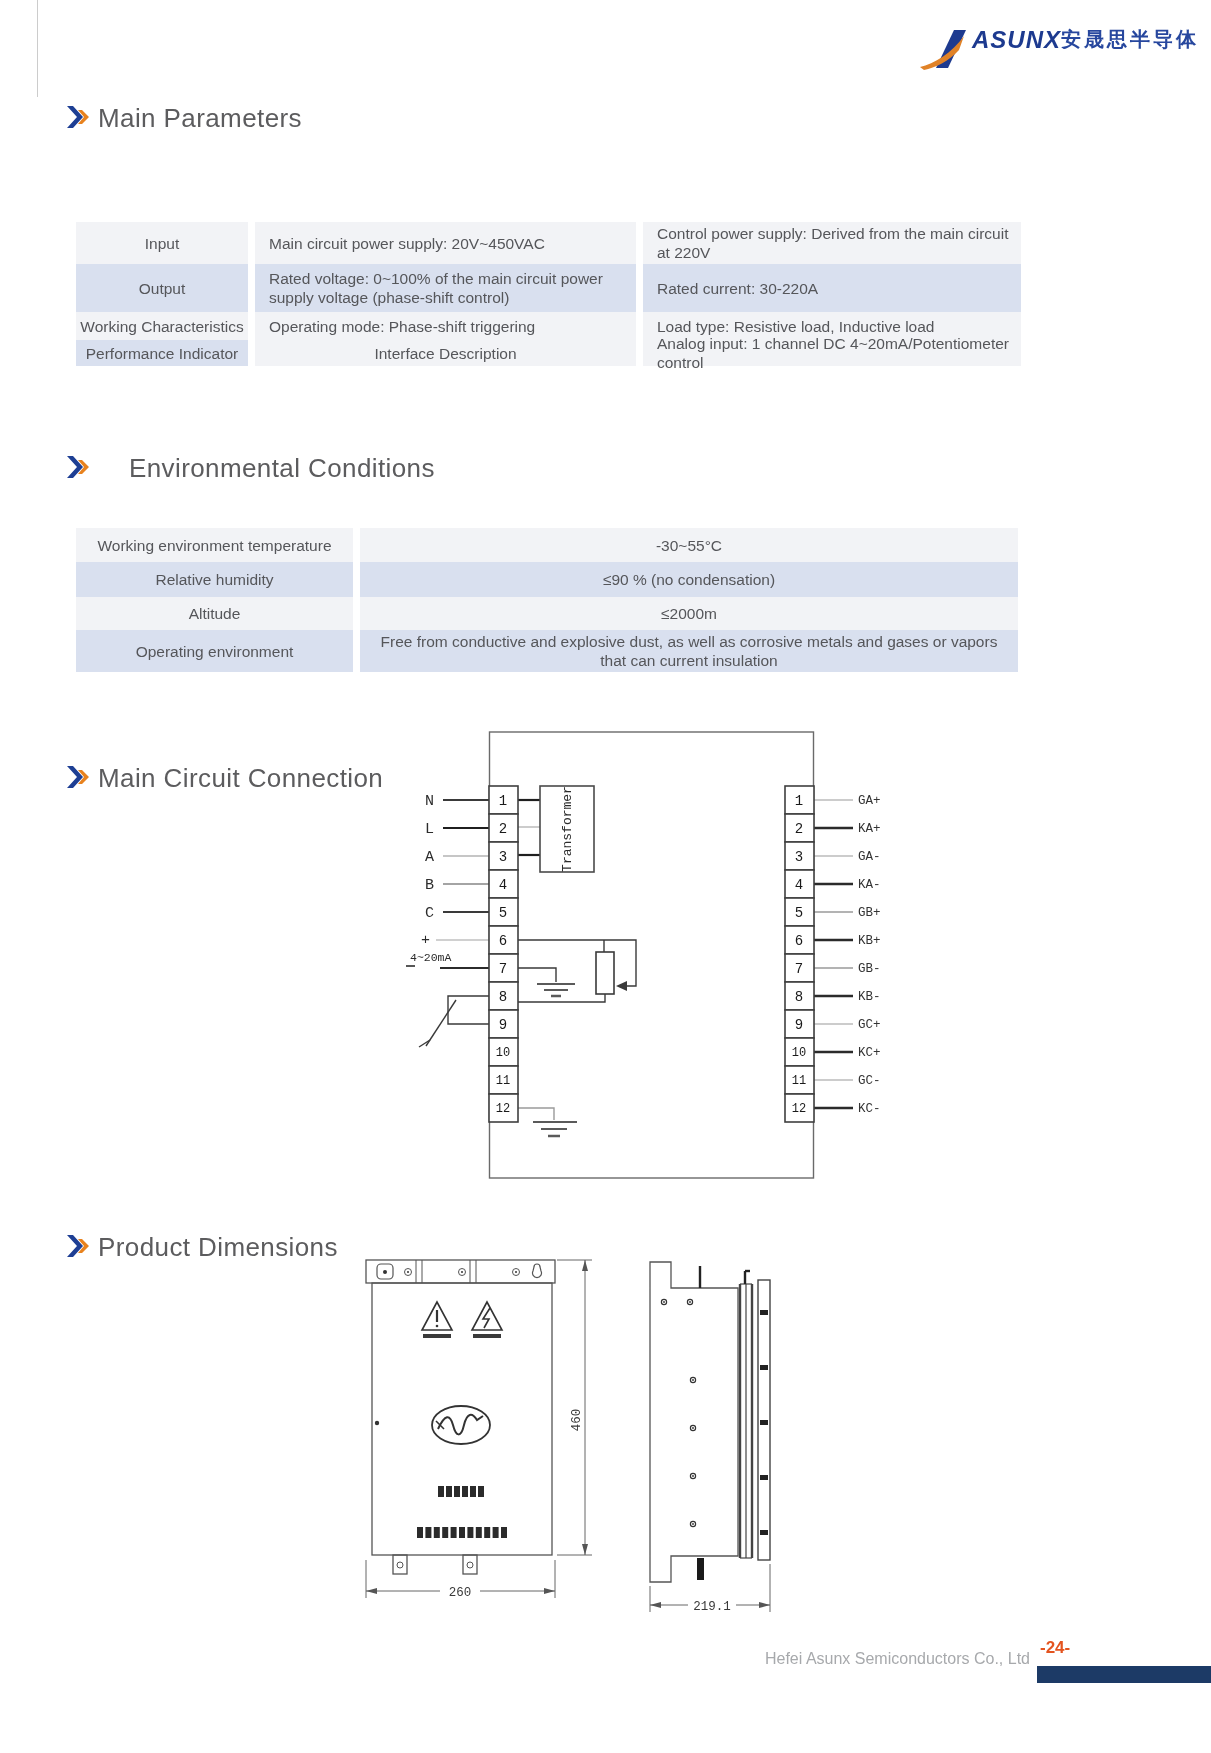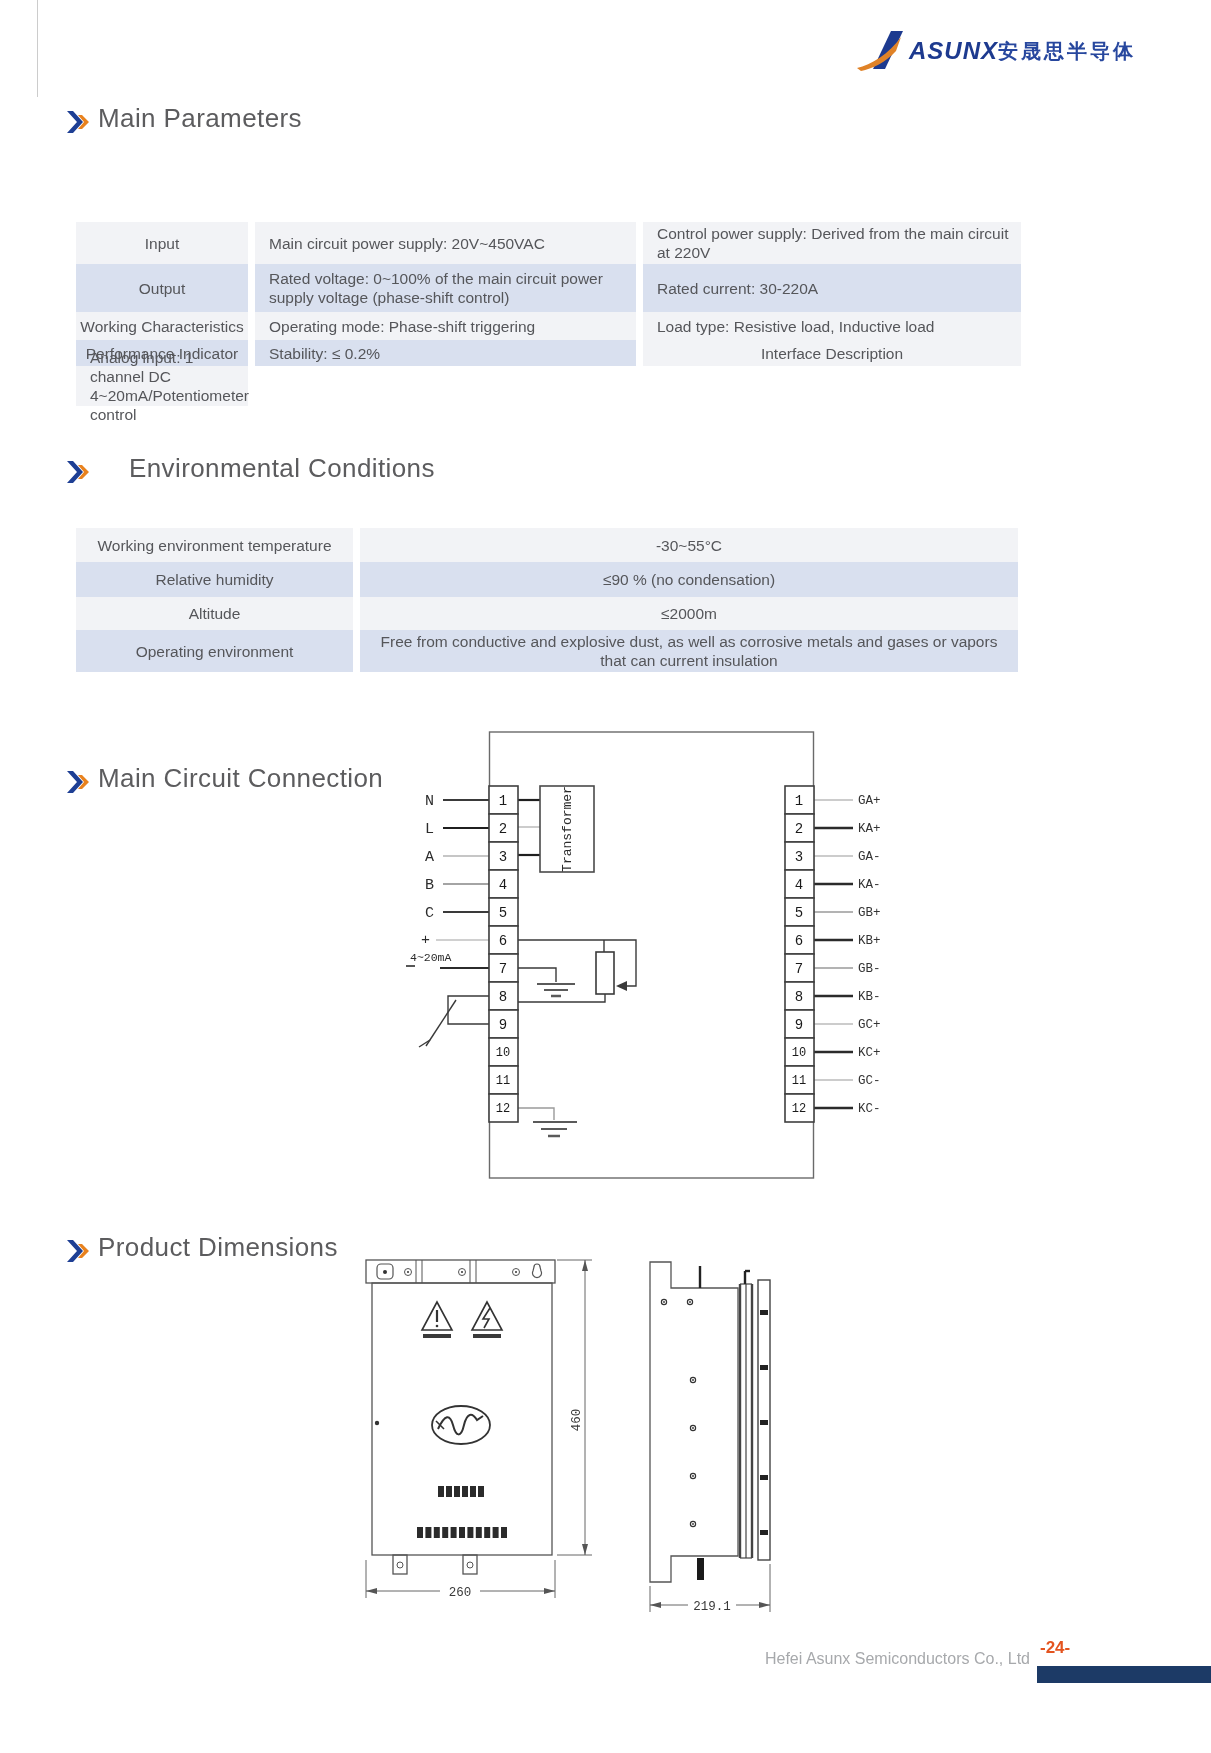--- a/index.html
+++ b/index.html
@@ -1,41 +1,41 @@
 <!DOCTYPE html>
 <html><head>
 <meta charset="utf-8">
 <style>
   html,body{margin:0;padding:0;background:#e8e8e8;}
   #page{position:relative;width:1211px;height:1753px;background:#ffffff;margin:0 auto;
         font-family:"Liberation Sans",sans-serif;color:#58595b;overflow:hidden;}
   .abs{position:absolute;}
 
   
-  .sec-head{position:absolute;display:flex;align-items:flex-end;gap:7px;
+  .sec-head{position:absolute;display:flex;align-items:flex-start;gap:7px;
             font-size:26px;color:#5c5c5e;letter-spacing:0.4px;font-weight:400;}
   .sec-head .chev{flex:0 0 auto;margin-top:2px;}
 
   
   .grid{position:absolute;display:grid;column-gap:7px;font-size:15.5px;color:#55565a;margin-left:8px;}
   .cell{display:flex;align-items:center;line-height:19px;}
   .cell.lab{justify-content:center;text-align:center;}
   .cell.val{padding-left:14px;padding-right:10px;}
   .cell.cen{justify-content:center;text-align:center;padding:0 20px;}
   .bg-g{background:#f2f3f6;}
   .bg-b{background:#d9e0ef;}
   .bg-w{background:#ffffff;}
 
   #mp-table{left:68px;top:222px;grid-template-columns:172px 381px 378px;
             grid-template-rows:42px 48px 28px 26px 40px;}
   #ec-table{left:68px;top:528px;grid-template-columns:277px 658px;
             grid-template-rows:34px 35px 33px 42px;}
 
   
-  #logo{position:absolute;left:855px;top:26px;height:50px;display:flex;align-items:center;}
+  #logo{position:absolute;left:918px;top:26px;height:50px;display:flex;}
   #logo .sunx{font-style:italic;font-weight:bold;font-size:24px;color:#1d3a8f;
               letter-spacing:1px;margin-left:2px;}
   #logo .cn{font-weight:bold;font-size:20px;color:#27479e;letter-spacing:3px;
             font-family:"Liberation Sans",sans-serif;}
 
   
   #footer-company{position:absolute;left:690px;top:1650px;width:340px;text-align:right;
                   font-size:16px;color:#a7a9ac;}
   #footer-page{position:absolute;left:1040px;top:1638px;font-size:17px;font-weight:bold;color:#e4541f;}
   #footer-bar{position:absolute;left:1037px;top:1666px;width:174px;height:17px;background:#1c3a66;}
@@ -76,21 +76,20 @@
 
     <div class="cell lab bg-b">Output</div>
     <div class="cell val bg-b">Rated voltage: 0~100% of the main circuit power supply voltage (phase-shift control)</div>
     <div class="cell val bg-b">Rated current: 30-220A</div>
 
     <div class="cell lab bg-g">Working Characteristics</div>
     <div class="cell val bg-g">Operating mode: Phase-shift triggering</div>
     <div class="cell val bg-g">Load type: Resistive load, Inductive load</div>
 
     <div class="cell lab bg-b">Performance Indicator</div>
-    <div class="cell val bg-b">Stability: ≤ 0.2%</div>
 
     <div class="cell lab bg-g">Interface Description</div>
     <div class="cell val bg-g">Analog input: 1 channel DC 4~20mA/Potentiometer control</div>
     <div class="cell val bg-w"></div>
   </div>
 
   <div class="sec-head" style="left:65px;top:453px;gap:38px;">
     <svg class="chev" width="26" height="24" viewBox="0 0 26 24">
       <polygon points="2,1 8,1 18,12 8,23 2,23 12,12" fill="#1e3f94"></polygon>
       <polygon points="13,5 17,5 24,12 17,19 13,19 19,12" fill="#e8821e"></polygon>

